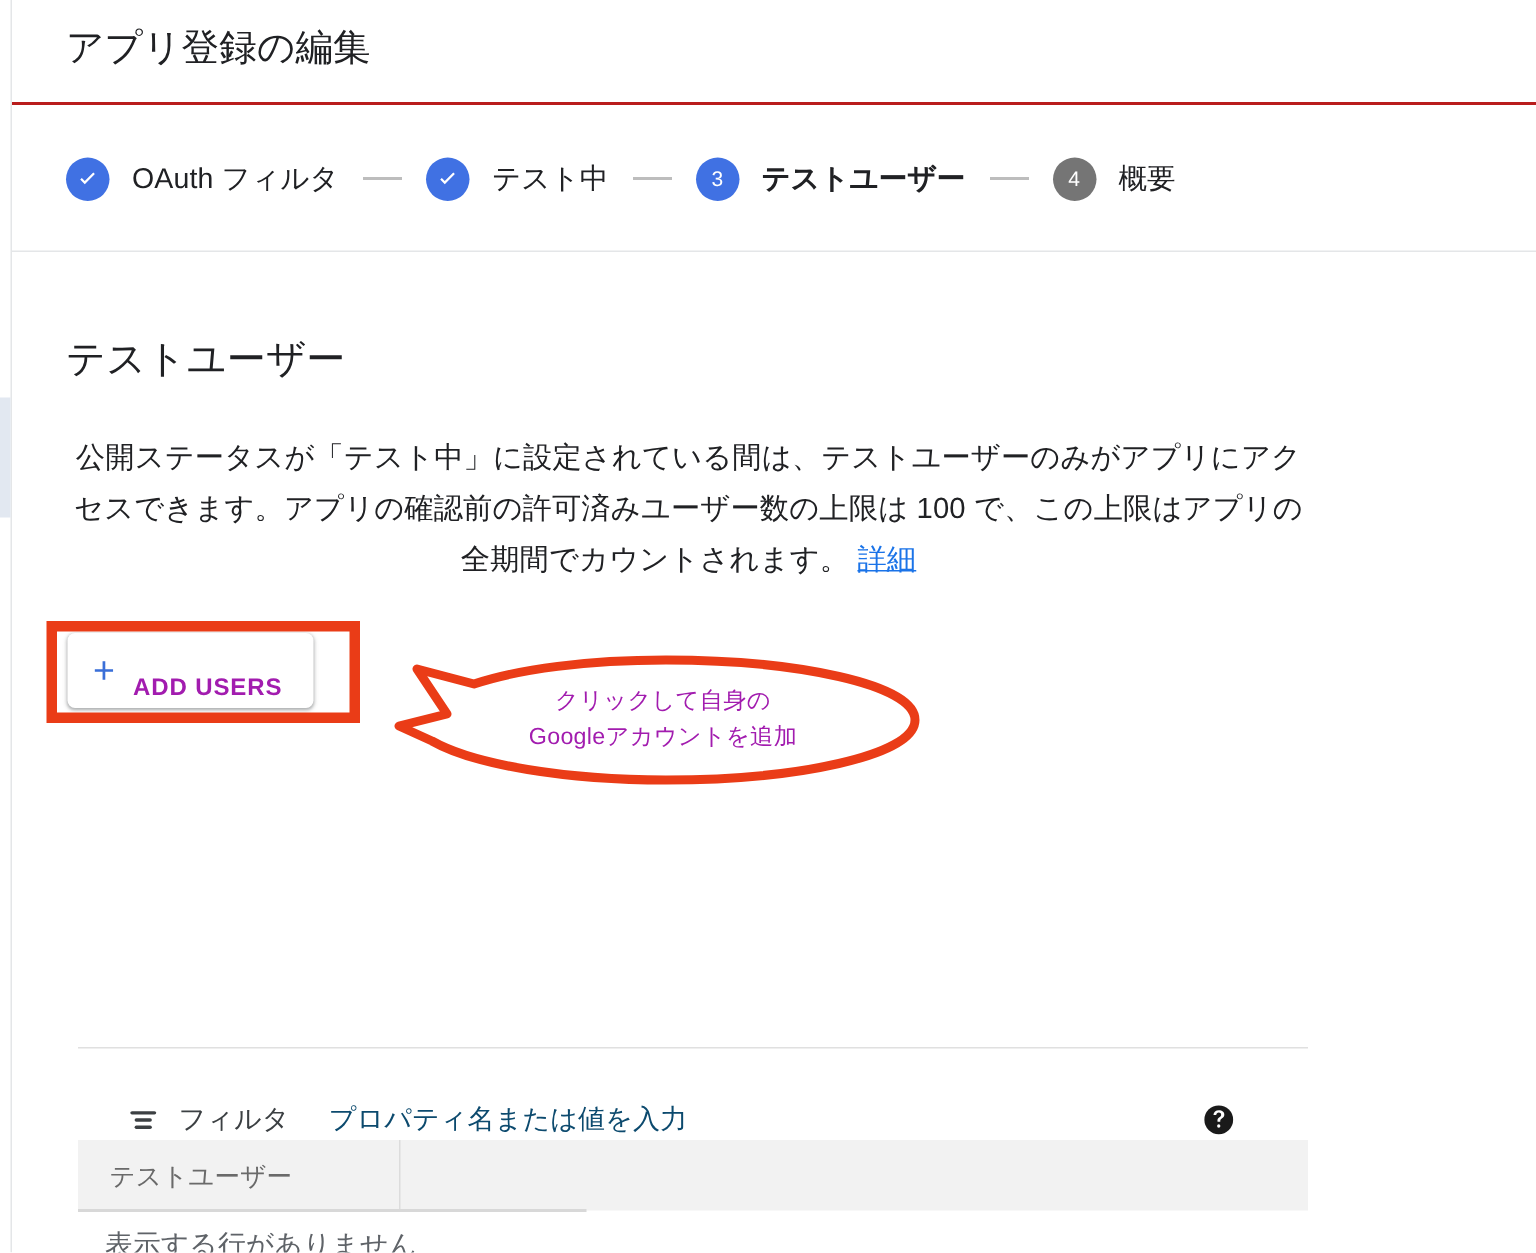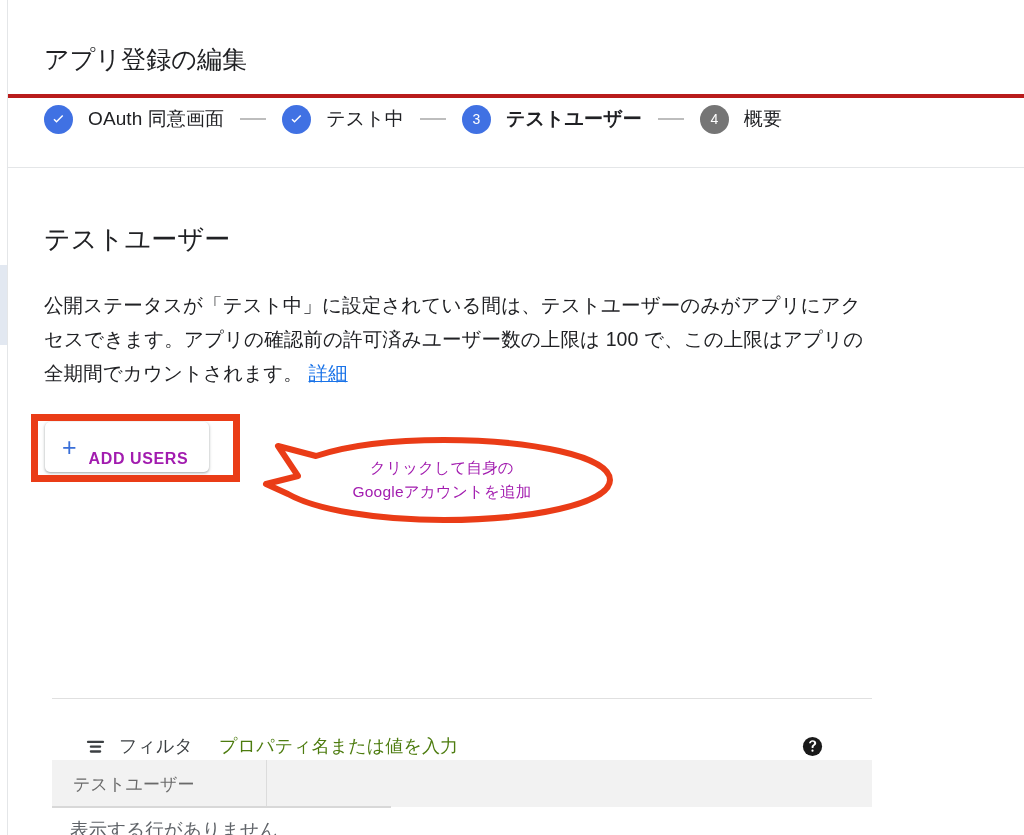--- a/index.html
+++ b/index.html
@@ -36,23 +36,22 @@
     left: 0; top: 265px;
     width: 7px; height: 80px;
     background: #e2e8f1;
   }
 
   
   .card-header {
     position: absolute;
     left: 8px; top: 0;
     right: 0; height: 70px;
-    border-bottom: 4px solid #b91c1c;
+    border-bottom: 2px solid #b91c1c;
     box-sizing: border-box;
-    margin-top: 28px;
   }
   .card-title {
     position: absolute;
     left: 36px; top: 15px;
     font-size: 25px;
     font-weight: 400;
     color: #202124;
     letter-spacing: .1px;
     white-space: nowrap;
   }
@@ -121,20 +120,21 @@
     letter-spacing: .2px;
   }
   .desc {
     position: absolute;
     left: 36px; top: 119px;
     width: 830px;
     font-size: 19.5px;
     line-height: 34px;
     color: #202124;
     letter-spacing: .1px;
+    text-align: center;
   }
   .desc a {
     color: #1a73e8;
     text-decoration: underline;
   }
 
   
   .add-users-btn {
     position: absolute;
     left: 37px; top: 253px;
@@ -215,21 +215,21 @@
     display: block;
   }
   .filter-label {
     font-size: 18px;
     color: #3c4043;
     letter-spacing: .1px;
   }
   .filter-placeholder {
     margin-left: 26px;
     font-size: 18px;
-    color: #4d7c0f;
+    color: #0c4a6e;
     letter-spacing: .1px;
   }
   .help-icon {
     margin-left: auto;
     margin-right: 48px;
     display: block;
   }
 
   
   .thead {
@@ -279,21 +279,21 @@
   </div>
 
   <div class="stepper">
 
     <div class="step">
       <div class="step-marker done">
         <svg width="17" height="17" viewBox="0 0 24 24" aria-hidden="true">
           <path d="M9.2 16.6 4.9 12.3l1.5-1.5 2.8 2.8 8-8 1.5 1.5z" fill="#ffffff"></path>
         </svg>
       </div>
-      <div class="step-label">OAuth 同意画面</div>
+      <div class="step-label">OAuth フィルタ</div>
     </div>
 
     <div class="step-connector"></div>
 
     <div class="step">
       <div class="step-marker done">
         <svg width="17" height="17" viewBox="0 0 24 24" aria-hidden="true">
           <path d="M9.2 16.6 4.9 12.3l1.5-1.5 2.8 2.8 8-8 1.5 1.5z" fill="#ffffff"></path>
         </svg>
       </div>

